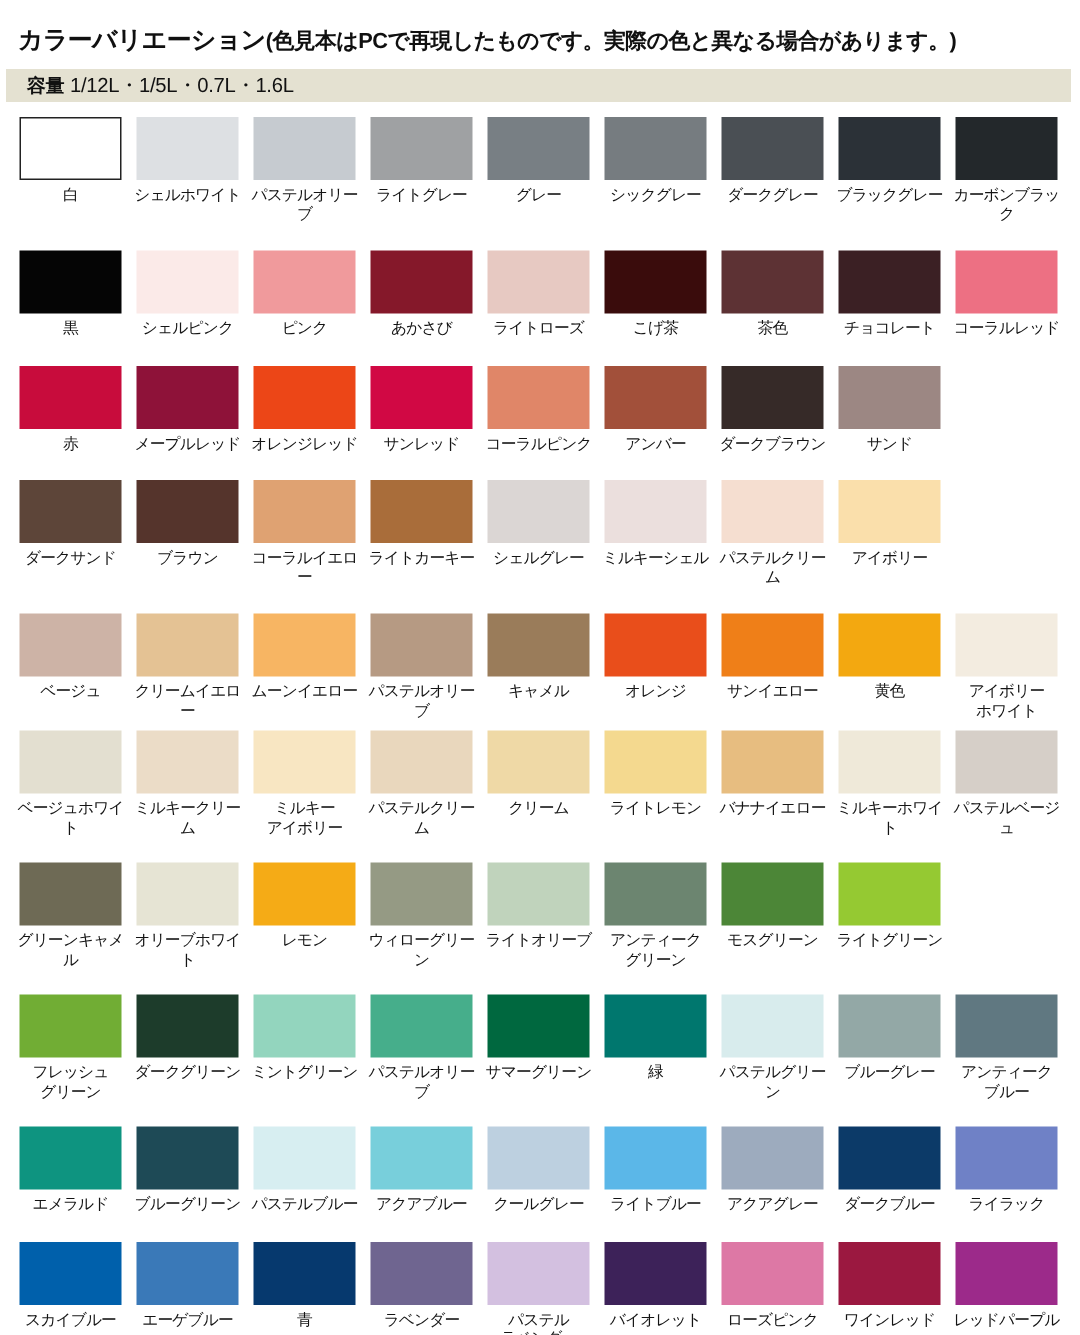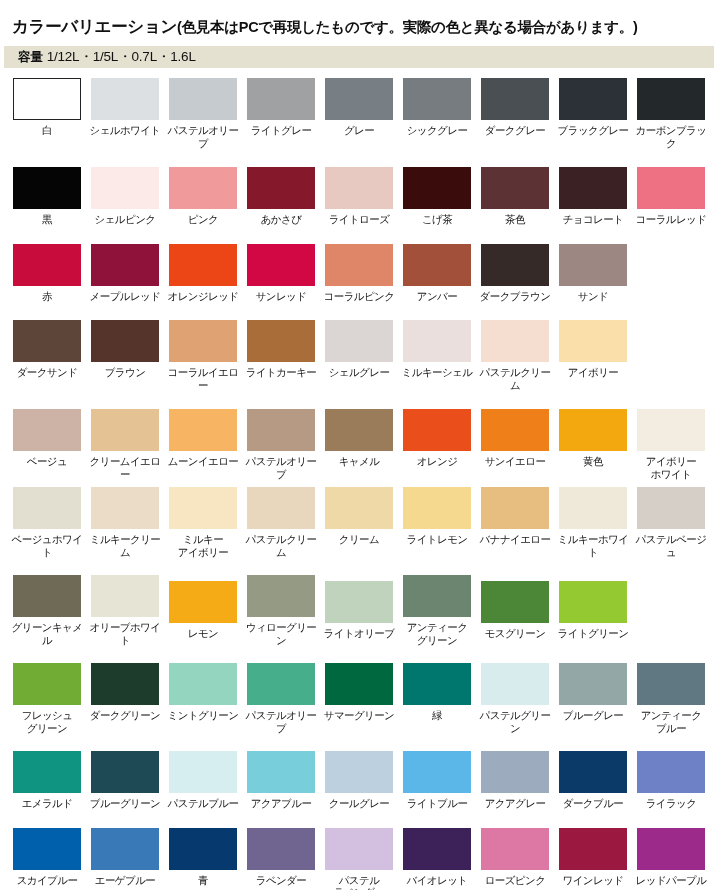--- a/index.html
+++ b/index.html
@@ -343,21 +343,21 @@
         </div>
         <div class="cell">
           <div class="swatch" style="background-color: rgb(239, 233, 217);"></div>
           <div class="cell-label">ミルキーホワイト</div>
         </div>
         <div class="cell">
           <div class="swatch" style="background-color: rgb(214, 207, 200);"></div>
           <div class="cell-label">パステルベージュ</div>
         </div>
       </div>
-      <div class="grid-row" style="margin-bottom: 17px; align-items: center;">
+      <div class="grid-row" style="margin-bottom: 17px;">
         <div class="cell">
           <div class="swatch" style="background-color: rgb(110, 106, 85);"></div>
           <div class="cell-label">グリーンキャメル</div>
         </div>
         <div class="cell">
           <div class="swatch" style="background-color: rgb(230, 228, 212);"></div>
           <div class="cell-label">オリーブホワイト</div>
         </div>
         <div class="cell">
           <div class="swatch" style="background-color: rgb(245, 171, 22);"></div>

